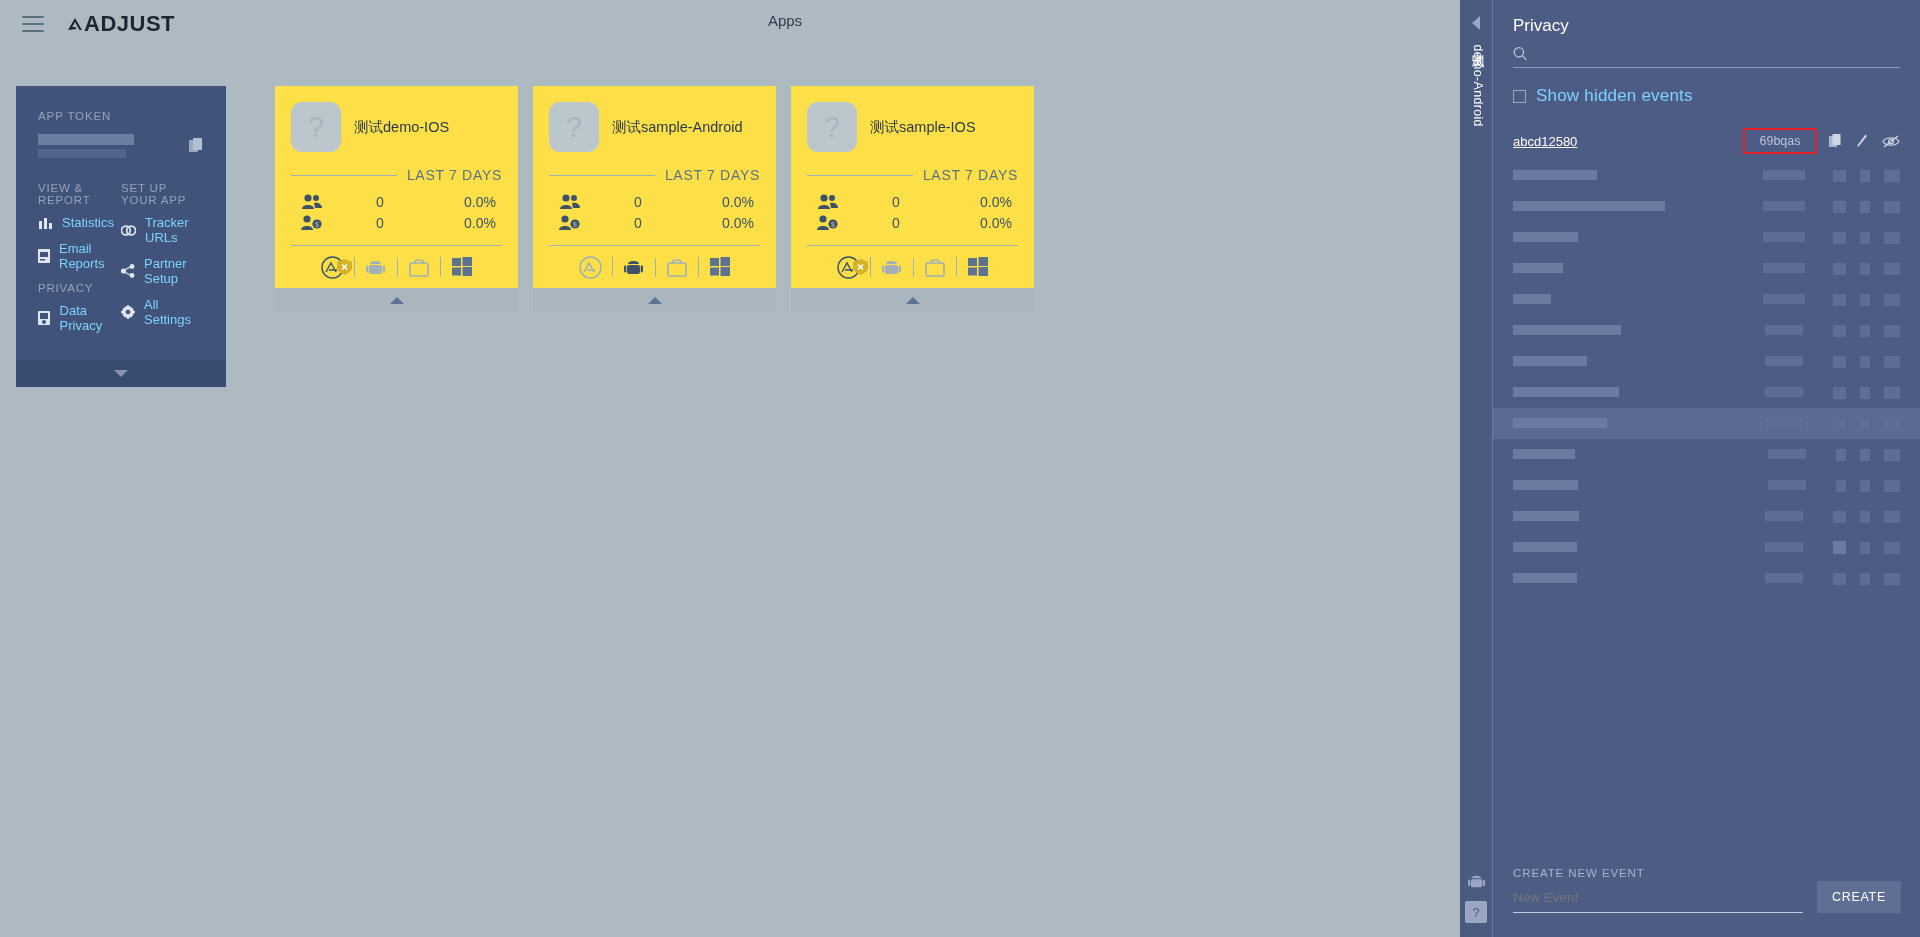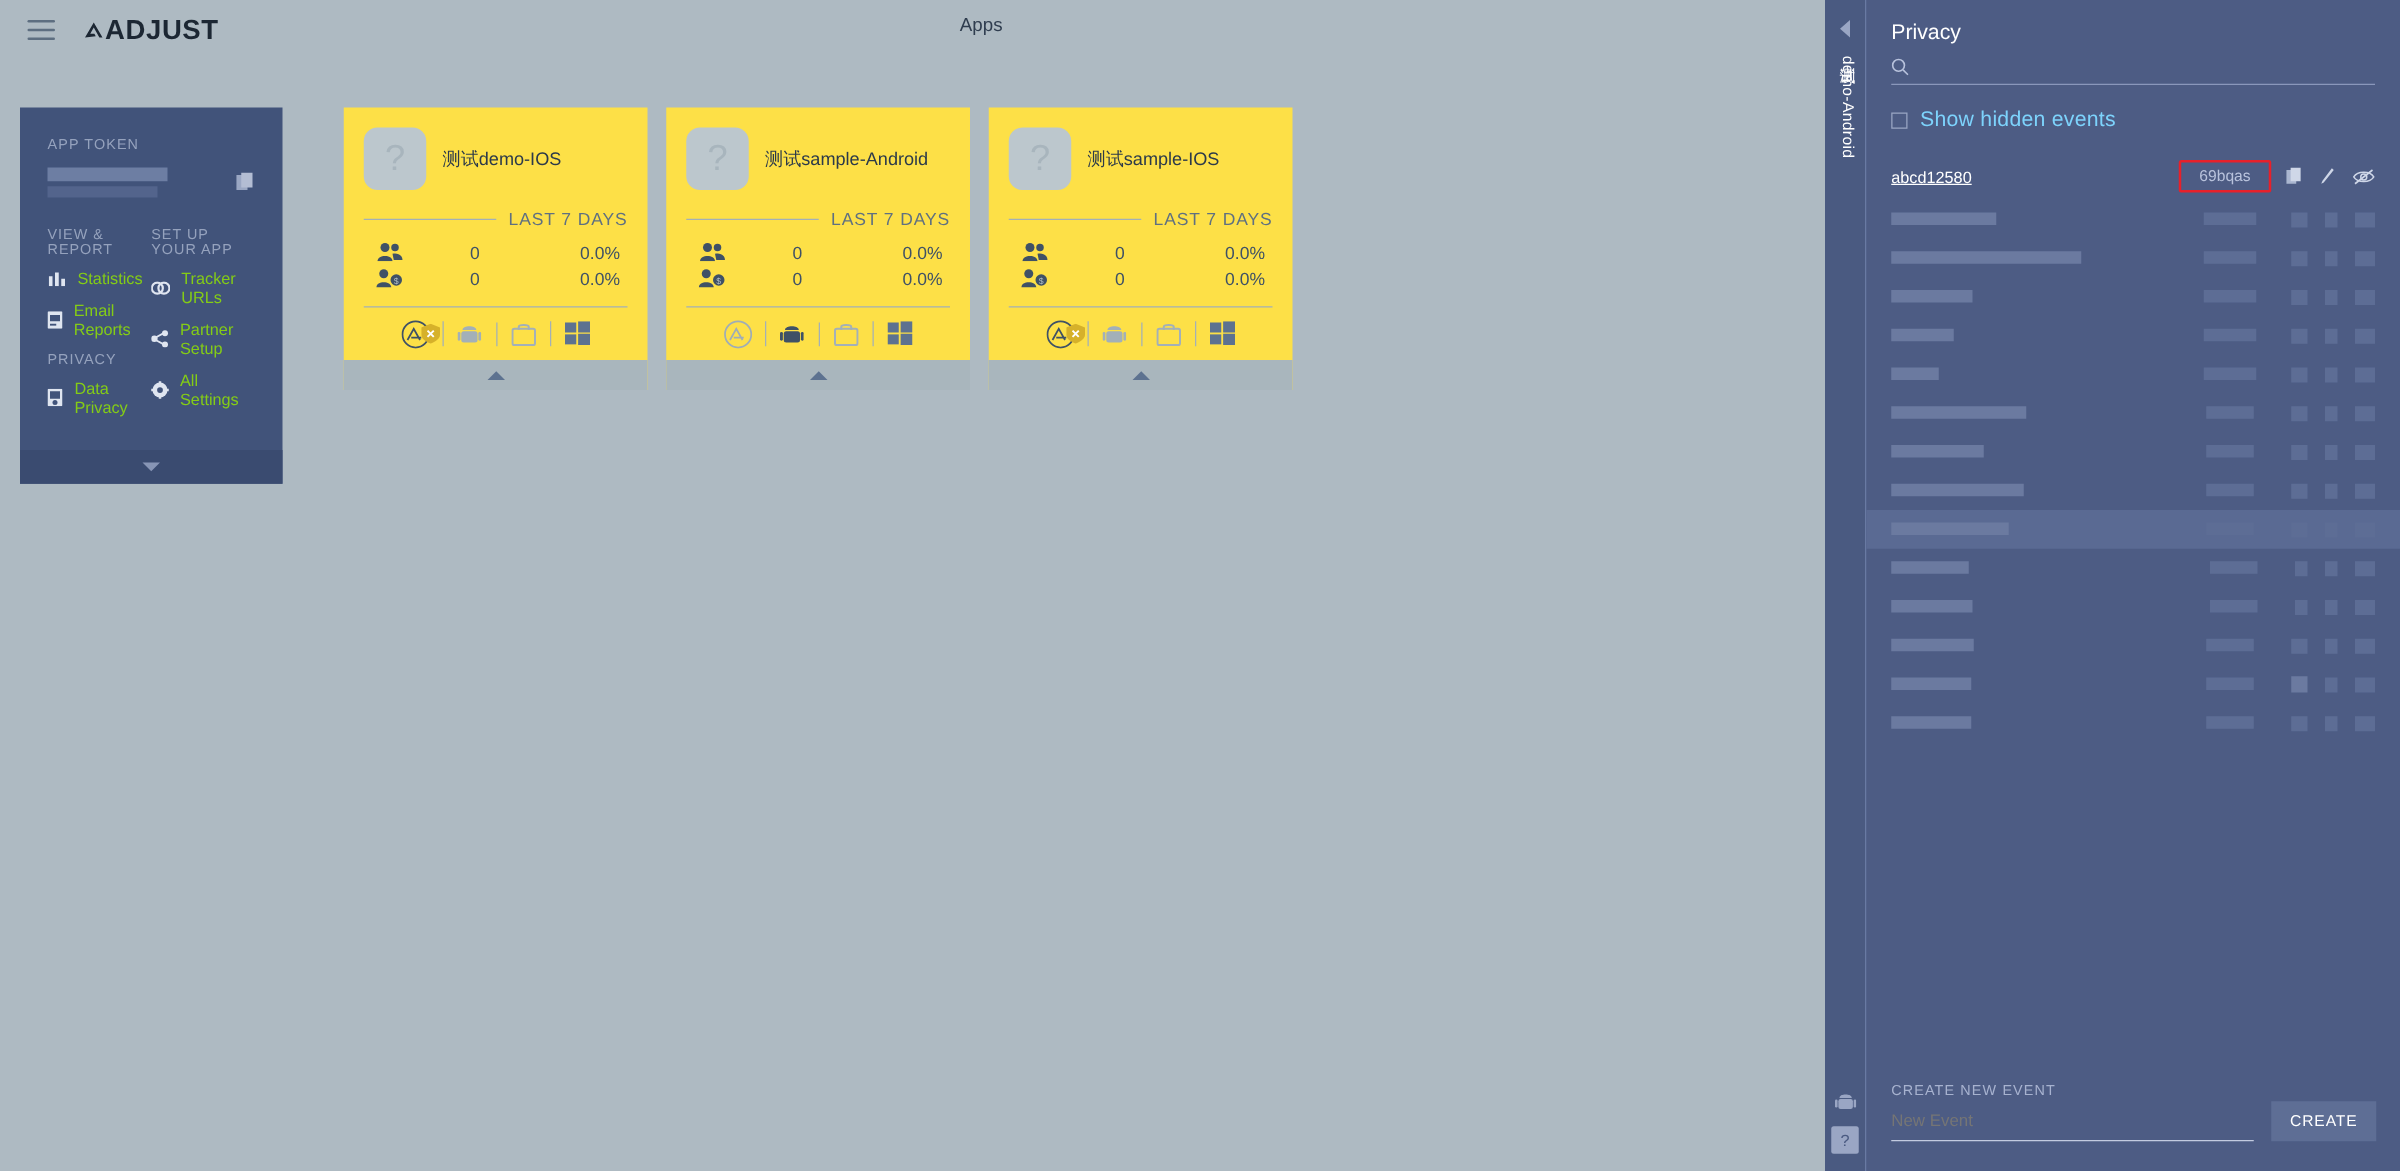--- a/index.html
+++ b/index.html
@@ -48,21 +48,21 @@
   .copy-ico { margin-top: 4px; opacity: .85; cursor: pointer; }
 
   .cols { display: flex; margin-top: 24px; }
   .col { width: 50%; }
   .col-head {
     font-size: 11.5px; letter-spacing: 0.8px; color: #95a2bd;
     text-transform: uppercase; margin-bottom: 9px;
   }
   .nav-row {
     display: flex; align-items: center; gap: 9px;
-    font-size: 13px; color: #84cc16; margin-bottom: 11px; cursor: pointer;
+    font-size: 13px; color: #7dd3fc; margin-bottom: 11px; cursor: pointer;
   }
   .nav-row .ic { width: 15px; display: flex; justify-content: center; }
   .sec-gap { }
   .card-foot {
     height: 27px; background: #3a4b70;
     display: flex; align-items: center; justify-content: center; cursor: pointer;
   }
 
   
   .app-card {

